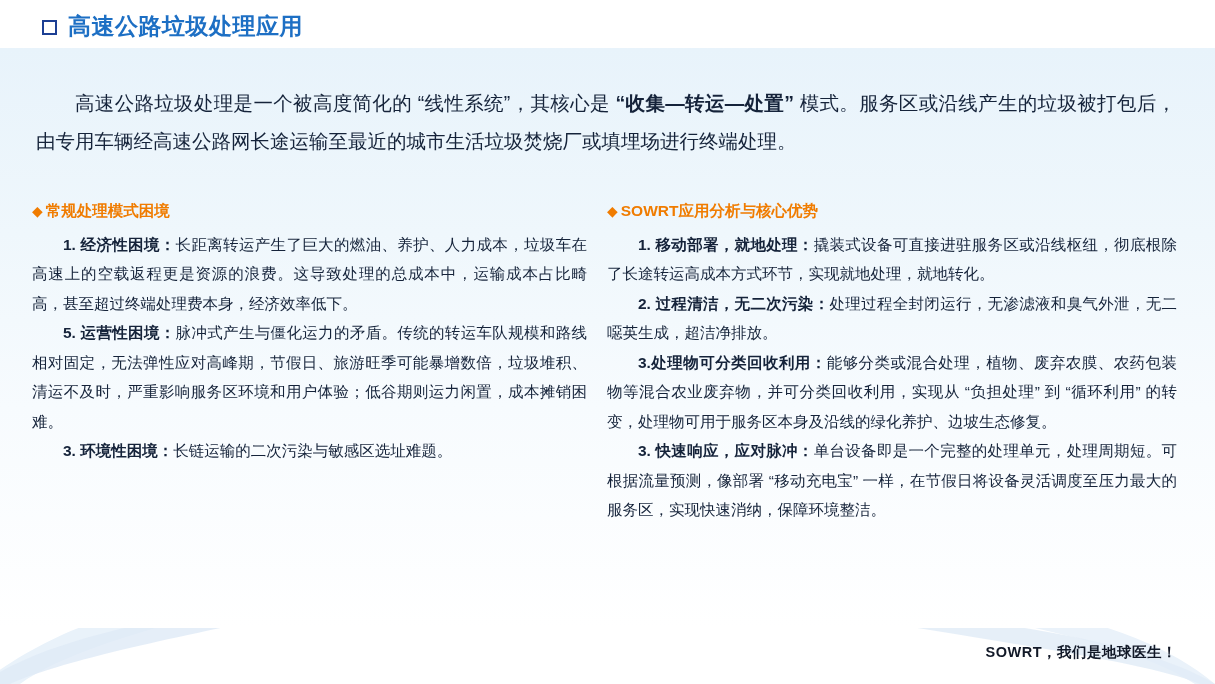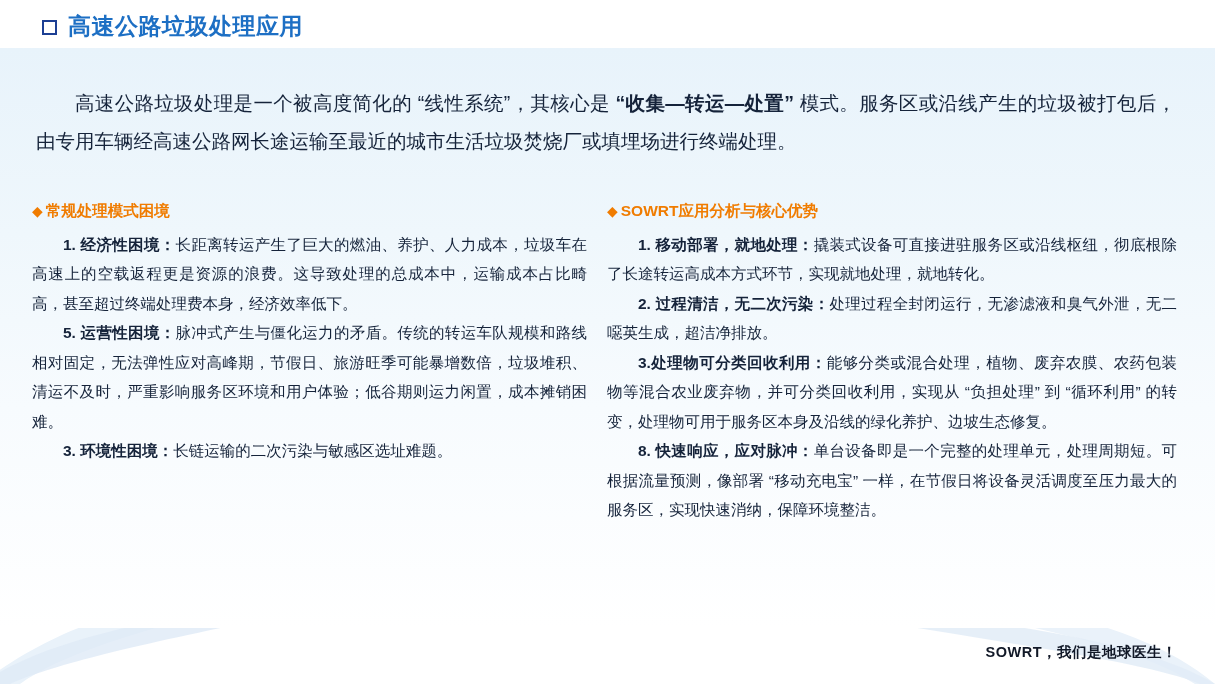--- a/index.html
+++ b/index.html
@@ -193,19 +193,19 @@
     <p class="para">
       <span class="lead">1. 移动部署，就地处理：</span><span>撬装式设备可直接进驻服务区或沿线枢纽，彻底根除了长途转运高成本方式环节，实现就地处理，就地转化。</span>
     </p>
     <p class="para">
       <span class="lead">2. 过程清洁，无二次污染：</span><span>处理过程全封闭运行，无渗滤液和臭气外泄，无二噁英生成，超洁净排放。</span>
     </p>
     <p class="para">
       <span class="lead">3.处理物可分类回收利用：</span><span>能够分类或混合处理，植物、废弃农膜、农药包装物等混合农业废弃物，并可分类回收利用，实现从 “负担处理” 到 “循环利用” 的转变，处理物可用于服务区本身及沿线的绿化养护、边坡生态修复。</span>
     </p>
     <p class="para">
-      <span class="lead">8. 快速响应，应对脉冲：</span><span>单台设备即是一个完整的处理单元，处理周期短。可根据流量预测，像部署 “移动充电宝” 一样，在节假日将设备灵活调度至压力最大的服务区，实现快速消纳，保障环境整洁。</span>
+      <span class="lead">3. 快速响应，应对脉冲：</span><span>单台设备即是一个完整的处理单元，处理周期短。可根据流量预测，像部署 “移动充电宝” 一样，在节假日将设备灵活调度至压力最大的服务区，实现快速消纳，保障环境整洁。</span>
     </p>
   </div>
 
 </div>
 
 <div class="footer">SOWRT，我们是地球医生！</div>
 
 </body></html>

